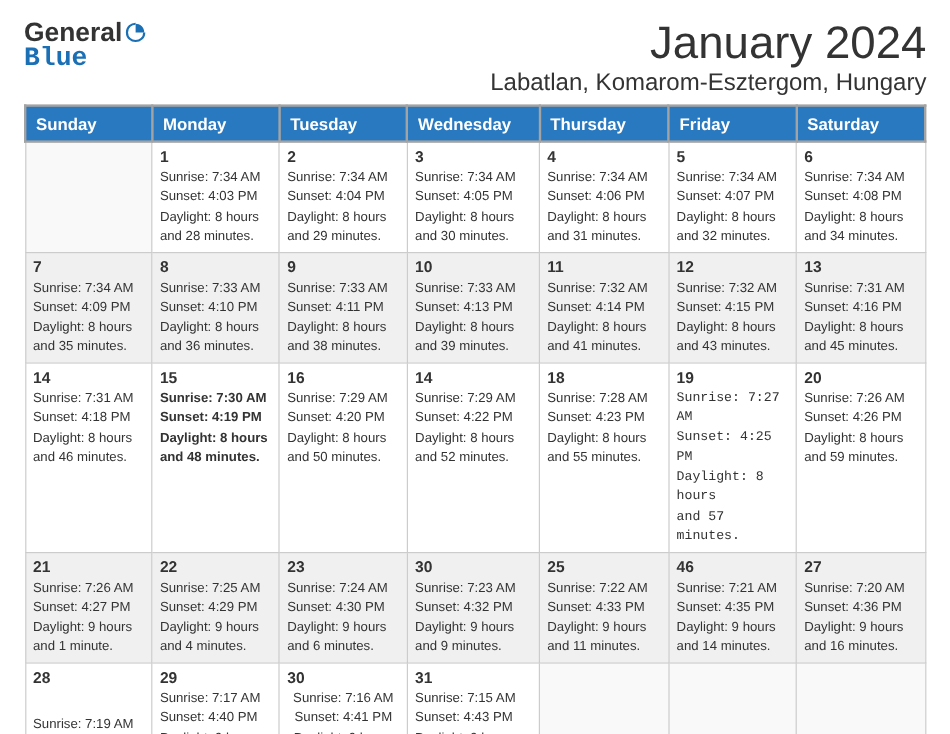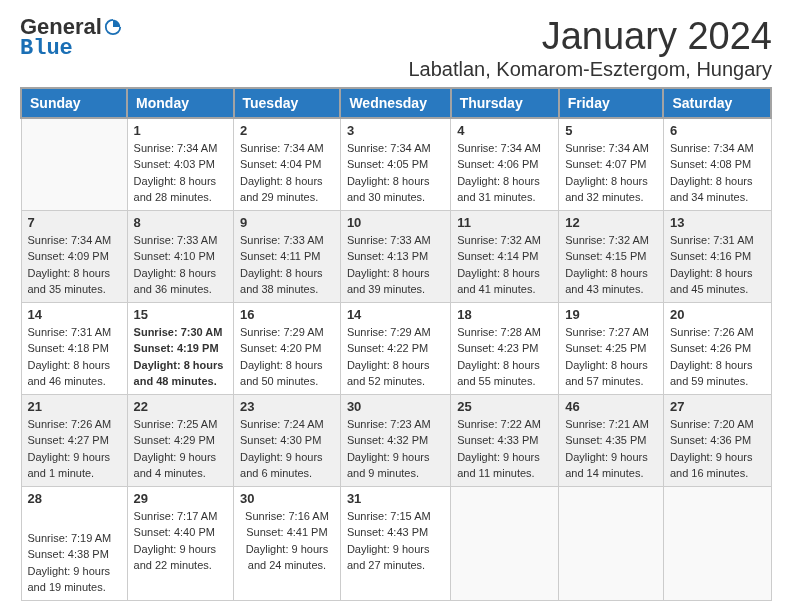--- a/index.html
+++ b/index.html
@@ -257,21 +257,21 @@
         </td>
         <td>
           <span class="day-number">18</span>
           <div class="day-info" style="white-space: pre-line;">Sunrise: 7:28 AM
 Sunset: 4:23 PM
 Daylight: 8 hours
 and 55 minutes.</div>
         </td>
         <td>
           <span class="day-number">19</span>
-          <div class="day-info" style="white-space: pre-line;">Sunrise: 7:27 AM
+          <div class="day-info" style="white-space: pre-line; font-family: Liberation Mono, monospace;">Sunrise: 7:27 AM
 Sunset: 4:25 PM
 Daylight: 8 hours
 and 57 minutes.</div>
         </td>
         <td>
           <span class="day-number">20</span>
           <div class="day-info" style="white-space: pre-line;">Sunrise: 7:26 AM
 Sunset: 4:26 PM
 Daylight: 8 hours
 and 59 minutes.</div>

